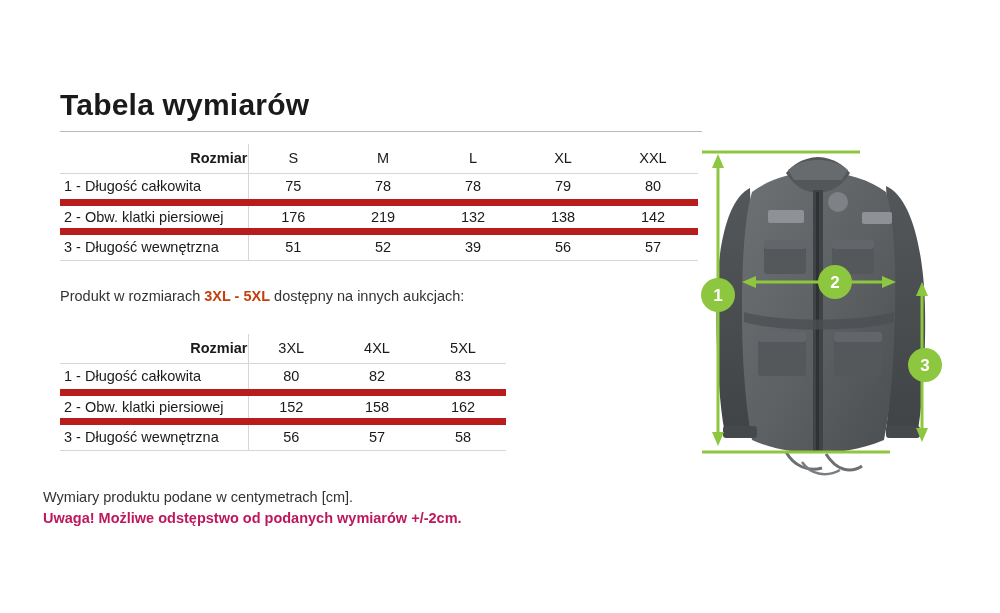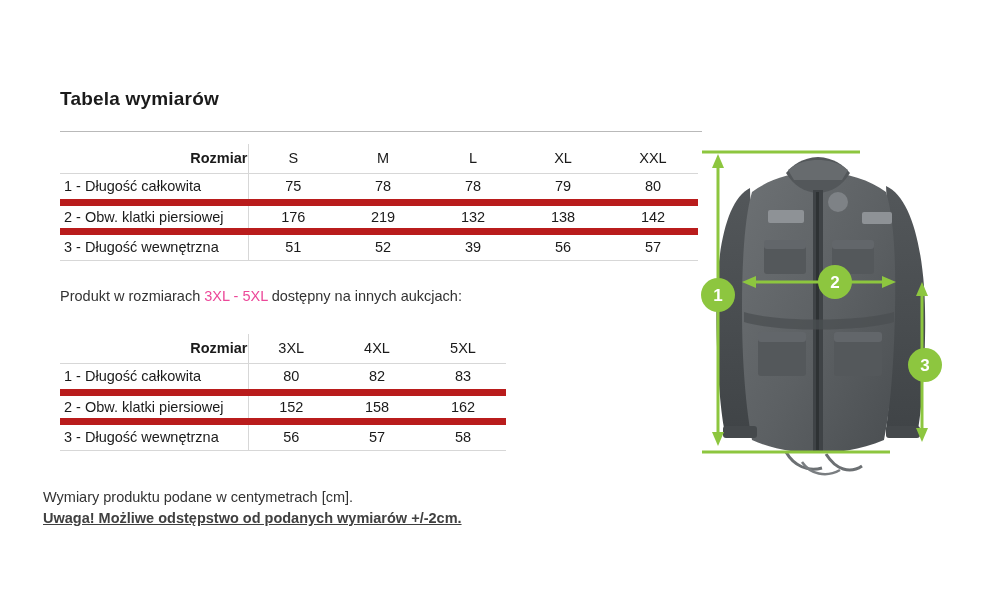--- a/index.html
+++ b/index.html
@@ -18,21 +18,21 @@
     height: 613px;
     overflow: hidden;
     background: #ffffff;
   }
 
   
   .title {
     position: absolute;
     left: 60px;
     top: 88px;
-    font-size: 19px;
+    font-size: 30px;
     font-weight: bold;
     letter-spacing: 0.2px;
     color: #1a1a1a;
   }
   .title-rule {
     position: absolute;
     left: 60px;
     top: 131px;
     width: 642px;
     height: 1px;
@@ -74,31 +74,31 @@
   #table2 td.val, #table2 th.val { width: 86px; }
 
   
   .note-mid {
     position: absolute;
     left: 60px;
     top: 288px;
     font-size: 14.5px;
     color: #333;
   }
-  .note-mid b { font-weight: normal; color: #ec4899; }
+  .note-mid b { font-weight: bold; color: #c2410c; }
 
   .note-bottom {
     position: absolute;
     left: 43px;
     top: 487px;
     font-size: 14.5px;
     line-height: 21px;
     color: #333;
   }
-  .note-bottom .warn { font-weight: bold; color: #404040; text-decoration: underline; }
+  .note-bottom .warn { font-weight: bold; color: #be185d; }
 
   
   #illustration {
     position: absolute;
     left: 690px;
     top: 140px;
     width: 290px;
     height: 340px;
   }
   .badge {

